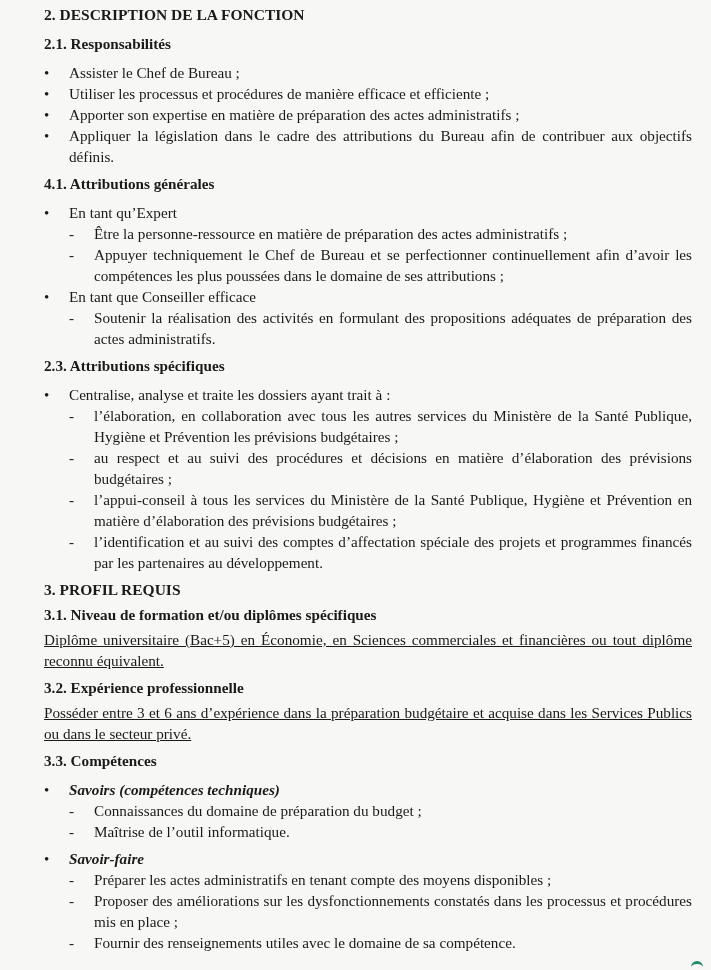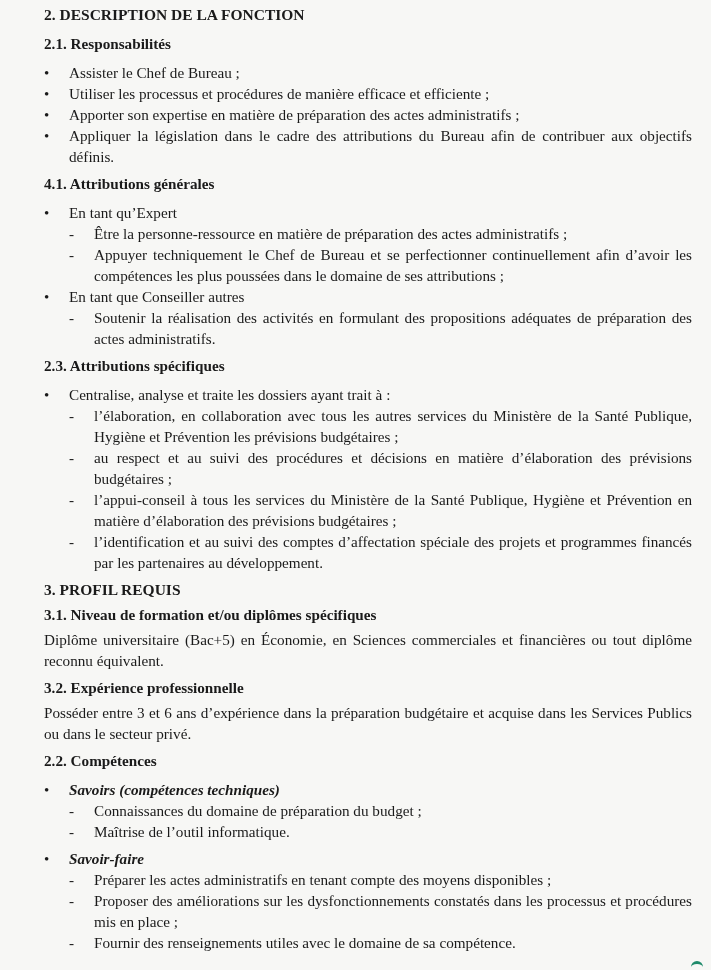--- a/index.html
+++ b/index.html
@@ -14,21 +14,21 @@
   .h1 { font-weight: bold; font-size: 15.5px; margin: 0 0 8px 0; height: 21px; }
   .h2 { font-weight: bold; font-size: 15.2px; margin: 0 0 8px 0; }
   .sec { margin-bottom: 6px; }
   ul.bullets { list-style: none; margin: 0; padding: 0; }
   ul.bullets > li { position: relative; padding-left: 25px; text-align: justify; }
   ul.bullets > li > .bul { position: absolute; left: 0; top: 0; width: 10px; }
   ul.bullets > li > .bul::before { content: "•"; font-size: 15px; }
   ul.dashes { list-style: none; margin: 0; padding: 0; }
   ul.dashes > li { position: relative; padding-left: 25px; text-align: justify; }
   ul.dashes > li > .dash { position: absolute; left: 0; top: 0; }
-  .para { text-align: justify; margin: 0 0 6px 0; }
+  .para { text-align: justify; margin: 0 0 6px 0; text-decoration: underline; }
   .ital { font-style: italic; font-weight: bold; }
   .mark { position: absolute; right: 8px; bottom: -2px; width: 12px; height: 8px; border-top: 3px solid #1e8a6a; border-radius: 8px 8px 0 0; }
 </style>
 </head>
 <body>
 
 <div class="page">
 
   <div class="h1">2. DESCRIPTION DE LA FONCTION</div>
 
@@ -48,21 +48,21 @@
       <li>
         <span class="bul"></span>
         <span>En tant qu’Expert</span>
         <ul class="dashes">
           <li><span class="dash">-</span><span>Être la personne-ressource en matière de préparation des actes administratifs ;</span></li>
           <li><span class="dash">-</span><span>Appuyer techniquement le Chef de Bureau et se perfectionner continuellement afin d’avoir les compétences les plus poussées dans le domaine de ses attributions ;</span></li>
         </ul>
       </li>
       <li>
         <span class="bul"></span>
-        <span>En tant que Conseiller autres</span>
+        <span>En tant que Conseiller efficace</span>
         <ul class="dashes">
           <li><span class="dash">-</span><span>Soutenir la réalisation des activités en formulant des propositions adéquates de préparation des actes administratifs.</span></li>
         </ul>
       </li>
     </ul>
   </div>
 
   <div class="sec">
     <div class="h2">2.3. Attributions spécifiques</div>
     <ul class="bullets">
@@ -85,21 +85,21 @@
     <div class="h2" style="margin-bottom:4px">3.1. Niveau de formation et/ou diplômes spécifiques</div>
     <p class="para">Diplôme universitaire (Bac+5) en Économie, en Sciences commerciales et financières ou tout diplôme reconnu équivalent.</p>
   </div>
 
   <div class="sec">
     <div class="h2" style="margin-bottom:4px">3.2. Expérience professionnelle</div>
     <p class="para">Posséder entre 3 et 6 ans d’expérience dans la préparation budgétaire et acquise dans les Services Publics ou dans le secteur privé.</p>
   </div>
 
   <div class="sec">
-    <div class="h2">2.2. Compétences</div>
+    <div class="h2">3.3. Compétences</div>
     <ul class="bullets">
       <li style="margin-bottom:6px">
         <span class="bul"></span>
         <span class="ital">Savoirs (compétences techniques)</span>
         <ul class="dashes">
           <li><span class="dash">-</span><span>Connaissances du domaine de préparation du budget ;</span></li>
           <li><span class="dash">-</span><span>Maîtrise de l’outil informatique.</span></li>
         </ul>
       </li>
       <li>

